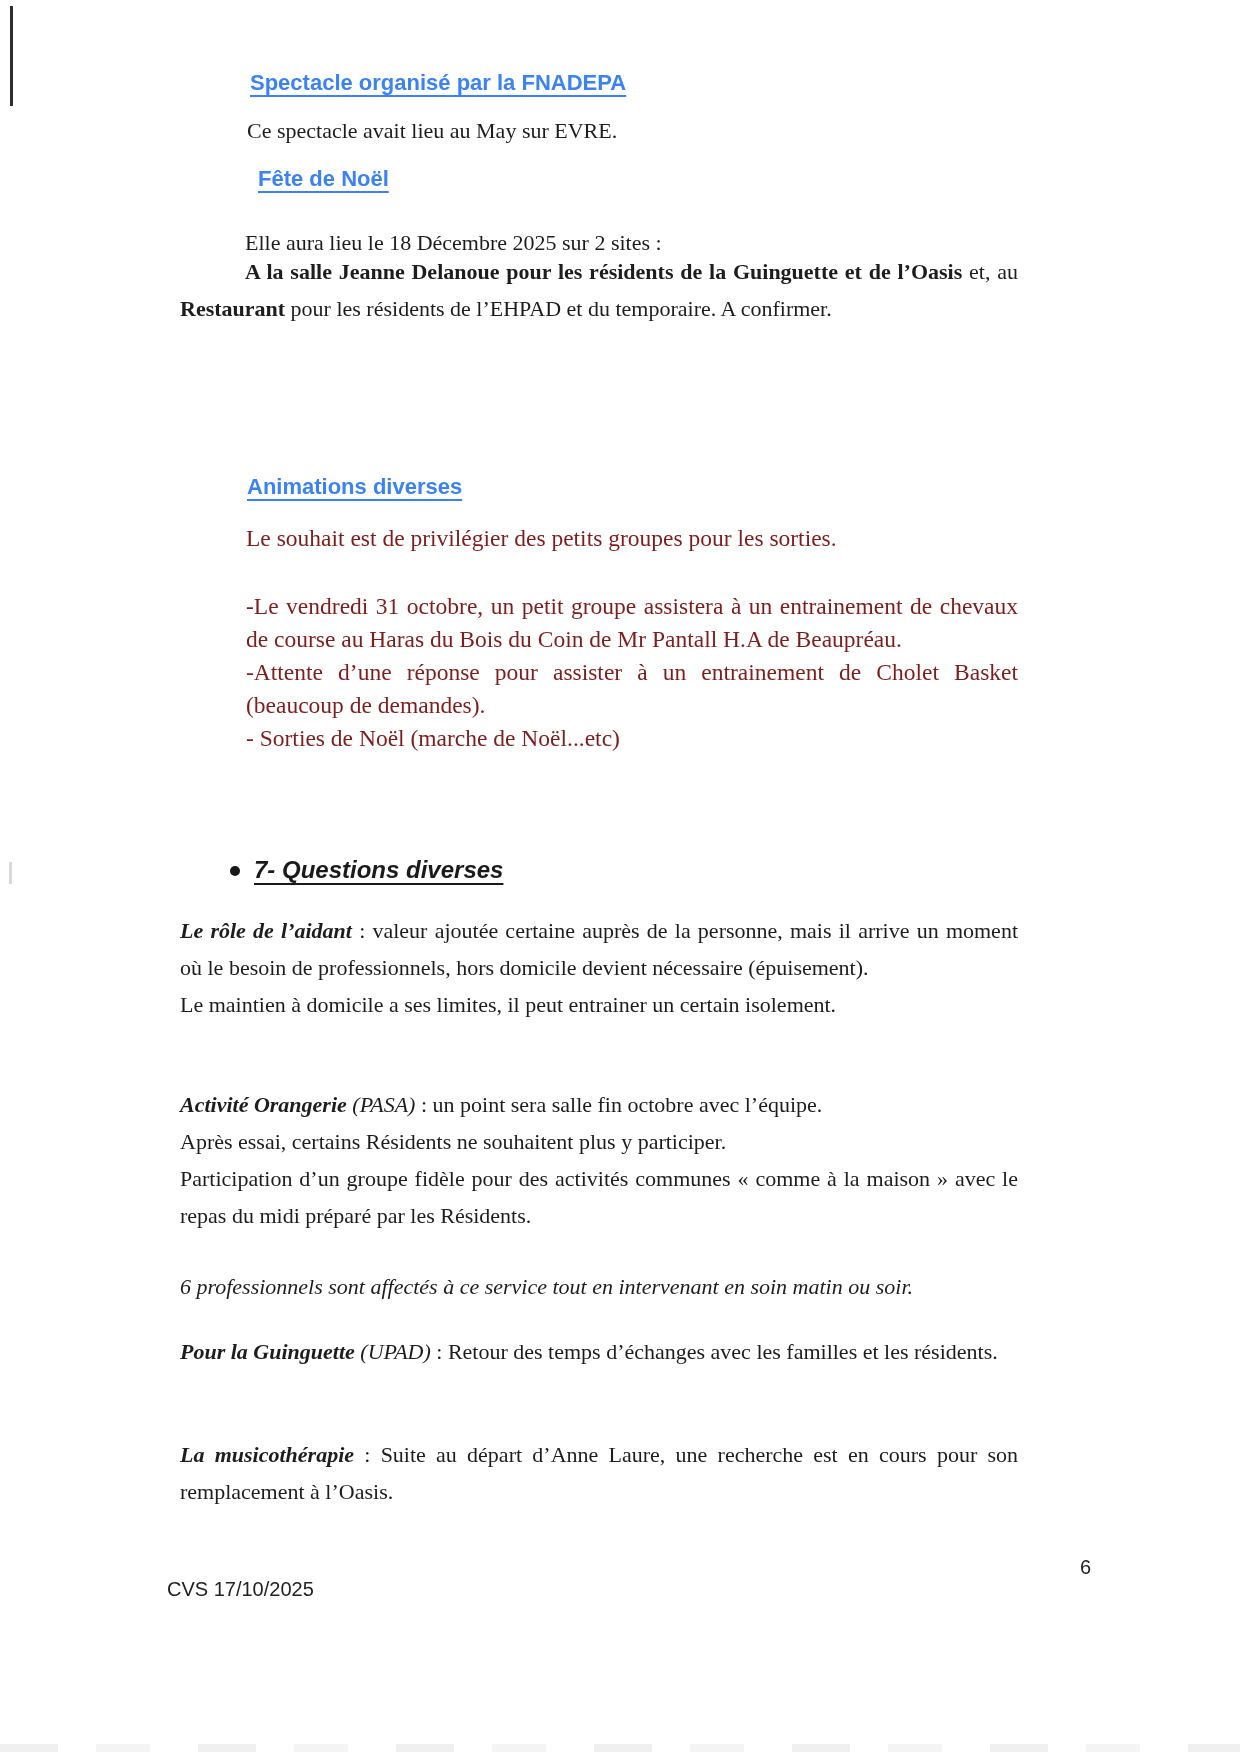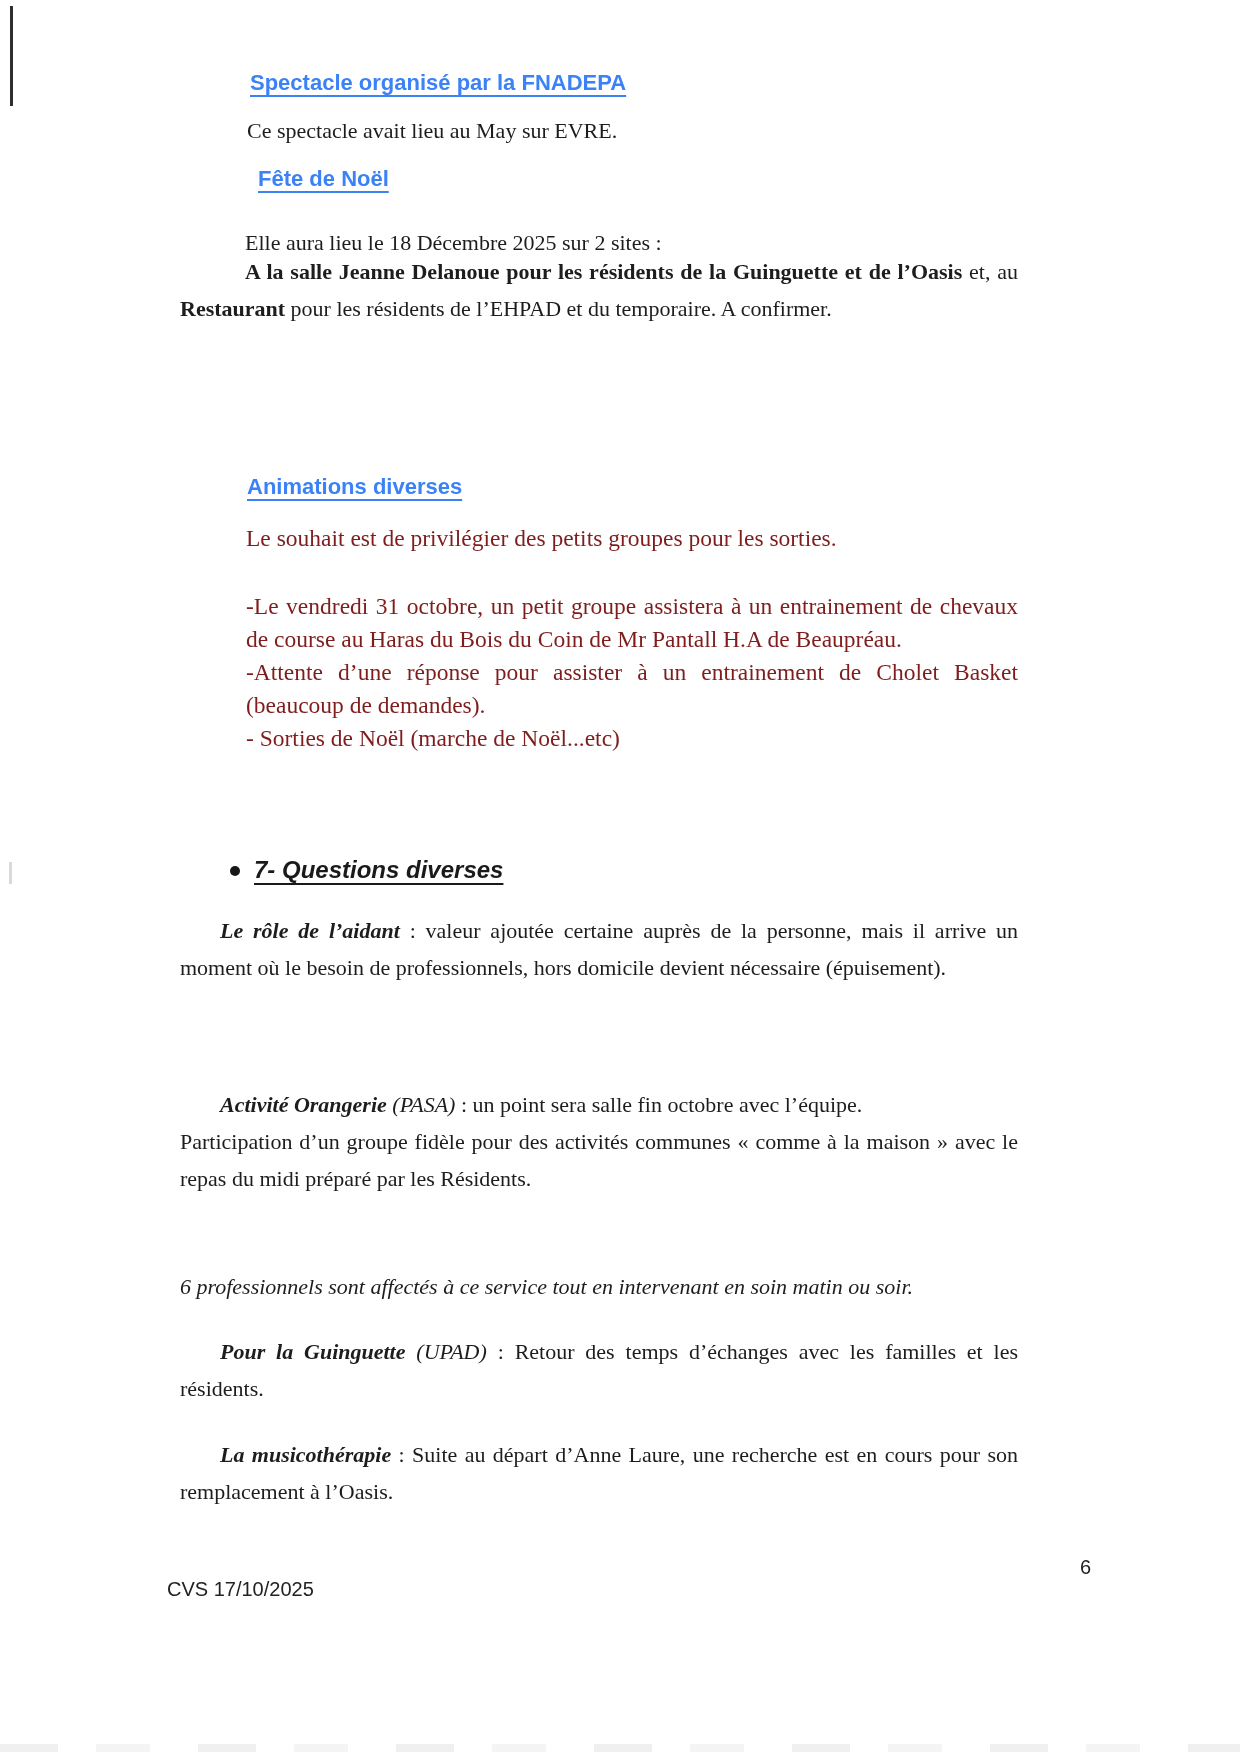--- a/index.html
+++ b/index.html
@@ -14,21 +14,21 @@
   .justify{text-align:justify;}
   .heading{
     font-family:"Liberation Sans",sans-serif;font-weight:700;font-size:22px;color:#3b82f6;
     text-decoration:underline;text-decoration-thickness:2px;text-underline-offset:5px;
   }
   .big-heading{
     font-family:"Liberation Sans",sans-serif;font-weight:700;font-size:24px;color:#1a1a1a;
     text-decoration:underline;text-decoration-thickness:2px;text-underline-offset:5px;
   }
   .bold{font-weight:700;}
-  .bolditalic{font-weight:700;font-style:italic;margin-left:40px;}
+  .bolditalic{font-weight:700;font-style:italic;}
   .italic{font-style:italic;}
   .indent{text-indent:65px;}
   .bullet-row{display:flex;align-items:flex-start;font-style:italic;}
   .bullet-dot{
     width:10px;height:10px;border-radius:50%;background:#161616;
     margin:10px 14px 0 0;flex:0 0 auto;
   }
   .footer-text{font-family:"Liberation Sans",sans-serif;font-size:20px;color:#222;}
   .artifact-vline{width:3px;background:#2e2e2e;}
   .artifact-smudge{width:3px;background:#d9d9d9;}
@@ -64,26 +64,28 @@
 
 <div class="abs bullet-row" style="left:230px;top:856px;">
   <span class="bullet-dot"></span>
   <span class="big-heading">7- Questions diverses</span>
 </div>
 
 <div class="abs" style="left:180px;top:912px;width:838px;">
   <p class="sans justify">
     <span class="bolditalic">Le rôle de l’aidant</span><span> : valeur ajoutée certaine auprès de la personne, mais il arrive un moment où le besoin de professionnels, hors domicile devient nécessaire (épuisement).</span>
   </p>
+  <p class="sans">Le maintien à domicile a ses limites, il peut entrainer un certain isolement.</p>
 </div>
 
 <div class="abs" style="left:180px;top:1086px;width:838px;">
   <p class="sans">
     <span class="bolditalic">Activité Orangerie</span><span class="italic"> (PASA)</span><span> : un point sera salle fin octobre avec l’équipe.</span>
   </p>
+  <p class="sans">Après essai, certains Résidents ne souhaitent plus y participer.</p>
   <p class="sans justify">Participation d’un groupe fidèle pour des activités communes « comme à la maison » avec le repas du midi préparé par les Résidents.</p>
 </div>
 
 <p class="abs sans italic" style="left:180px;top:1268px;width:845px;">6 professionnels sont affectés à ce service tout en intervenant en soin matin ou soir.</p>
 
 <p class="abs sans justify" style="left:180px;top:1333px;width:838px;">
   <span class="bolditalic">Pour la Guinguette</span><span class="italic"> (UPAD) </span><span>: Retour des temps d’échanges avec les familles et les résidents.</span>
 </p>
 
 <p class="abs sans justify" style="left:180px;top:1436px;width:838px;">

